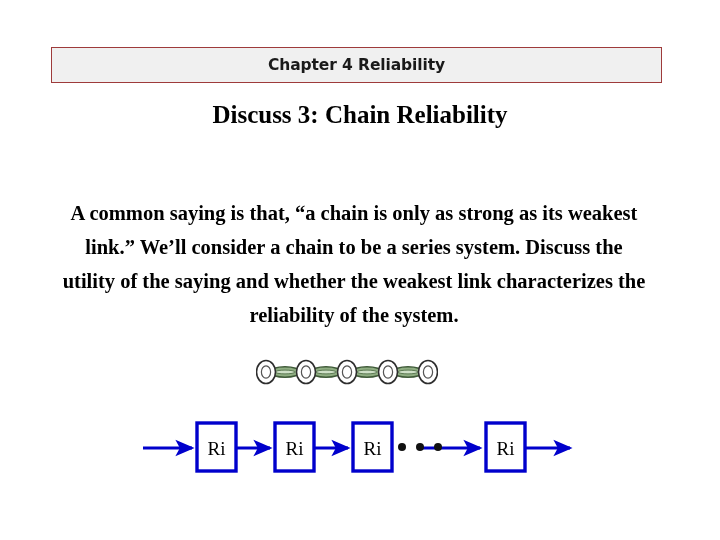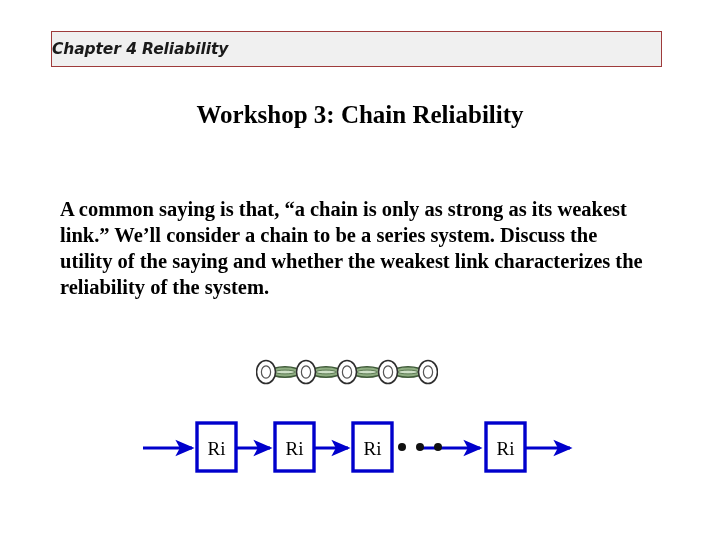--- a/index.html
+++ b/index.html
@@ -12,30 +12,29 @@
     background: #ffffff;
     font-family: "Liberation Serif", serif;
     overflow: hidden;
     position: relative;
   }
 
   
   .header-banner {
     position: absolute;
     left: 51px;
-    top: 31px;
+    top: 47px;
     width: 611px;
     height: 36px;
     box-sizing: border-box;
     background: #f0f0f0;
     border: 1px solid #9e3b3b;
     display: flex;
     align-items: center;
-    justify-content: flex-start;
-    font-style: italic;
+    justify-content: center;
   }
   .header-banner-text {
     font-family: "DejaVu Sans", sans-serif;
     font-weight: bold;
     font-size: 15.5px;
     color: #1a1a1a;
     letter-spacing: -0.1px;
     white-space: nowrap;
   }
 
@@ -55,23 +54,23 @@
 
   
   .body-text {
     position: absolute;
     left: 60px;
     top: 196px;
     width: 588px;
     font-family: "Liberation Serif", serif;
     font-weight: bold;
     font-size: 20.5px;
-    line-height: 26px;
+    line-height: 34px;
     color: #000000;
-    text-align: left;
+    text-align: center;
   }
 
   
   .chain-figure {
     position: absolute;
     left: 256px;
     top: 355px;
     width: 182px;
     height: 32px;
   }
@@ -94,21 +93,21 @@
     fill: #000000;
   }
 </style>
 </head>
 <body>
 
 <div class="header-banner">
   <span class="header-banner-text">Chapter 4 Reliability</span>
 </div>
 
-<div class="slide-title">Workshop 3: Chain Reliability</div>
+<div class="slide-title">Discuss 3: Chain Reliability</div>
 
 <div class="body-text">A common saying is that, “a chain is only as strong as its weakest link.”  We’ll consider a chain to be a series system.  Discuss the utility of the saying and whether the weakest link characterizes the reliability of the system.</div>
 
 <div class="chain-figure">
   <svg width="182" height="32" viewBox="0 0 182 32" xmlns="http://www.w3.org/2000/svg">
     <defs>
       <g id="ring-v">
         <ellipse cx="0" cy="0" rx="9.5" ry="11.5" fill="#ffffff" stroke="#2e2e2e" stroke-width="1.6"></ellipse>
         <ellipse cx="0" cy="0" rx="4.6" ry="6.2" fill="#ffffff" stroke="#555555" stroke-width="1.2"></ellipse>
       </g>

